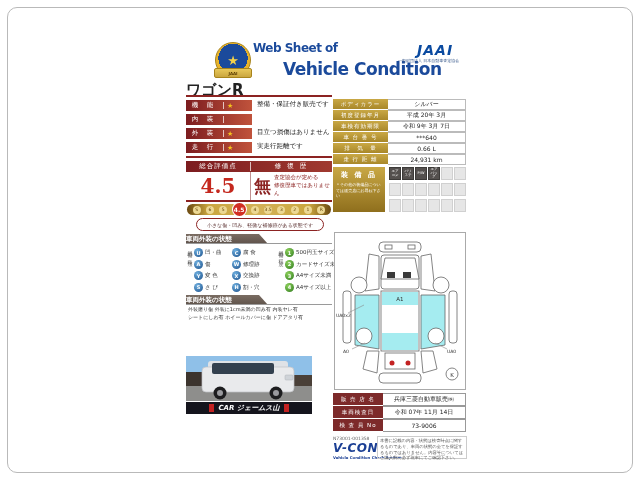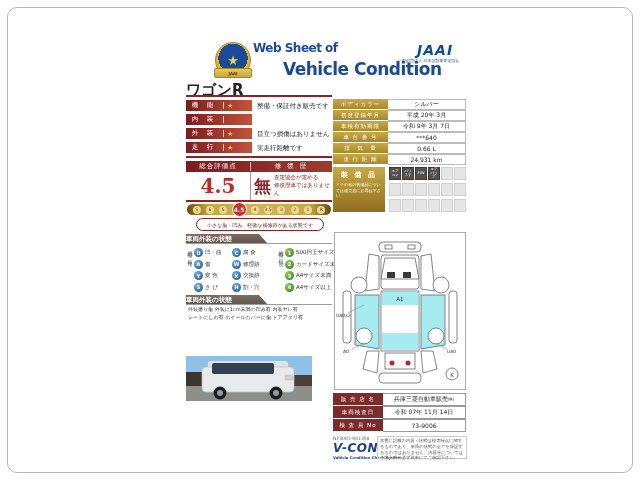--- a/index.html
+++ b/index.html
@@ -18,21 +18,21 @@
          border:1px solid #a8841c;border-radius:2px;color:#5a3c00;font-size:4px;
          display:flex;align-items:center;justify-content:center;font-weight:bold;}
   .title1{left:253px;top:41px;font-size:12px;font-weight:bold;color:#1b4a9b;letter-spacing:-0.5px;}
   .title2{left:283px;top:59px;font-size:17px;font-weight:bold;color:#1b4a9b;letter-spacing:-0.5px;}
   .jaai{left:417px;top:42px;font-size:14px;font-weight:900;font-style:italic;color:#0a4aa0;letter-spacing:1px;}
   .jaai-sub{left:398px;top:58px;font-size:4px;color:#3a5a8c;}
   .carname{left:186px;top:81px;font-size:15px;font-weight:bold;color:#222;}
 
   
   .hr-red{height:2px;background:#8c2322;}
-  .rate-row{left:186px;width:174px;height:11px;display:flex;align-items:flex-end;}
+  .rate-row{left:186px;width:174px;height:11px;display:flex;align-items:flex-start;}
   .rate-box{width:66px;height:11px;display:flex;align-items:center;
             background:linear-gradient(90deg,#7c1c1f,#c0533c);color:#fff;font-size:6.5px;}
   .rate-label{width:34px;text-align:center;letter-spacing:1px;}
   .rate-sep{width:1px;height:7px;background:rgba(255,255,255,.7);margin:0 3px;}
   .rate-star{color:#f5c21c;font-size:7px;}
   .rate-note{font-size:6.5px;color:#222;margin-left:5px;}
 
   .score-head{left:186px;top:161px;width:146px;height:11px;display:flex;align-items:center;
               background:linear-gradient(90deg,#7c1c1f,#a03a30);color:#fff;font-size:6.5px;}
   .score-head .l{width:64px;text-align:center;letter-spacing:1px;}
@@ -270,20 +270,25 @@
       <rect x="0" y="30" width="126" height="15" fill="#8e8e8c"></rect>
       <rect x="22" y="5" width="80" height="10" rx="3" fill="#dfe2e6"></rect>
       <rect x="16" y="11" width="92" height="25" rx="4" fill="#e9eaec" stroke="#c0c2c6" stroke-width="0.7"></rect>
       <rect x="26" y="7" width="62" height="11" rx="2" fill="#33404e"></rect>
       <rect x="99" y="19" width="8" height="5" rx="1" fill="#cfd3d8" stroke="#aeb2b8" stroke-width="0.5"></rect>
       <circle cx="34" cy="37" r="6.5" fill="#1d1d1f"></circle>
         <circle cx="34" cy="37" r="3" fill="#9a9a9e"></circle>
       <circle cx="90" cy="37" r="6.5" fill="#1d1d1f"></circle>
         <circle cx="90" cy="37" r="3" fill="#9a9a9e"></circle>
     </svg>
+  </div>
+  <div class="banner abs">
+    <span class="rsq"></span>
+    <span>CAR ジェームス山</span>
+    <span class="rsq"></span>
   </div>
 
   <div class="info-row abs" style="top:99px;">
     <span class="info-label">ボディカラー</span>
     <span class="info-val">シルバー</span>
   </div>
   <div class="info-row abs" style="top:110px;">
     <span class="info-label">初度登録年月</span>
     <span class="info-val">平成 20年 3月</span>
   </div>

